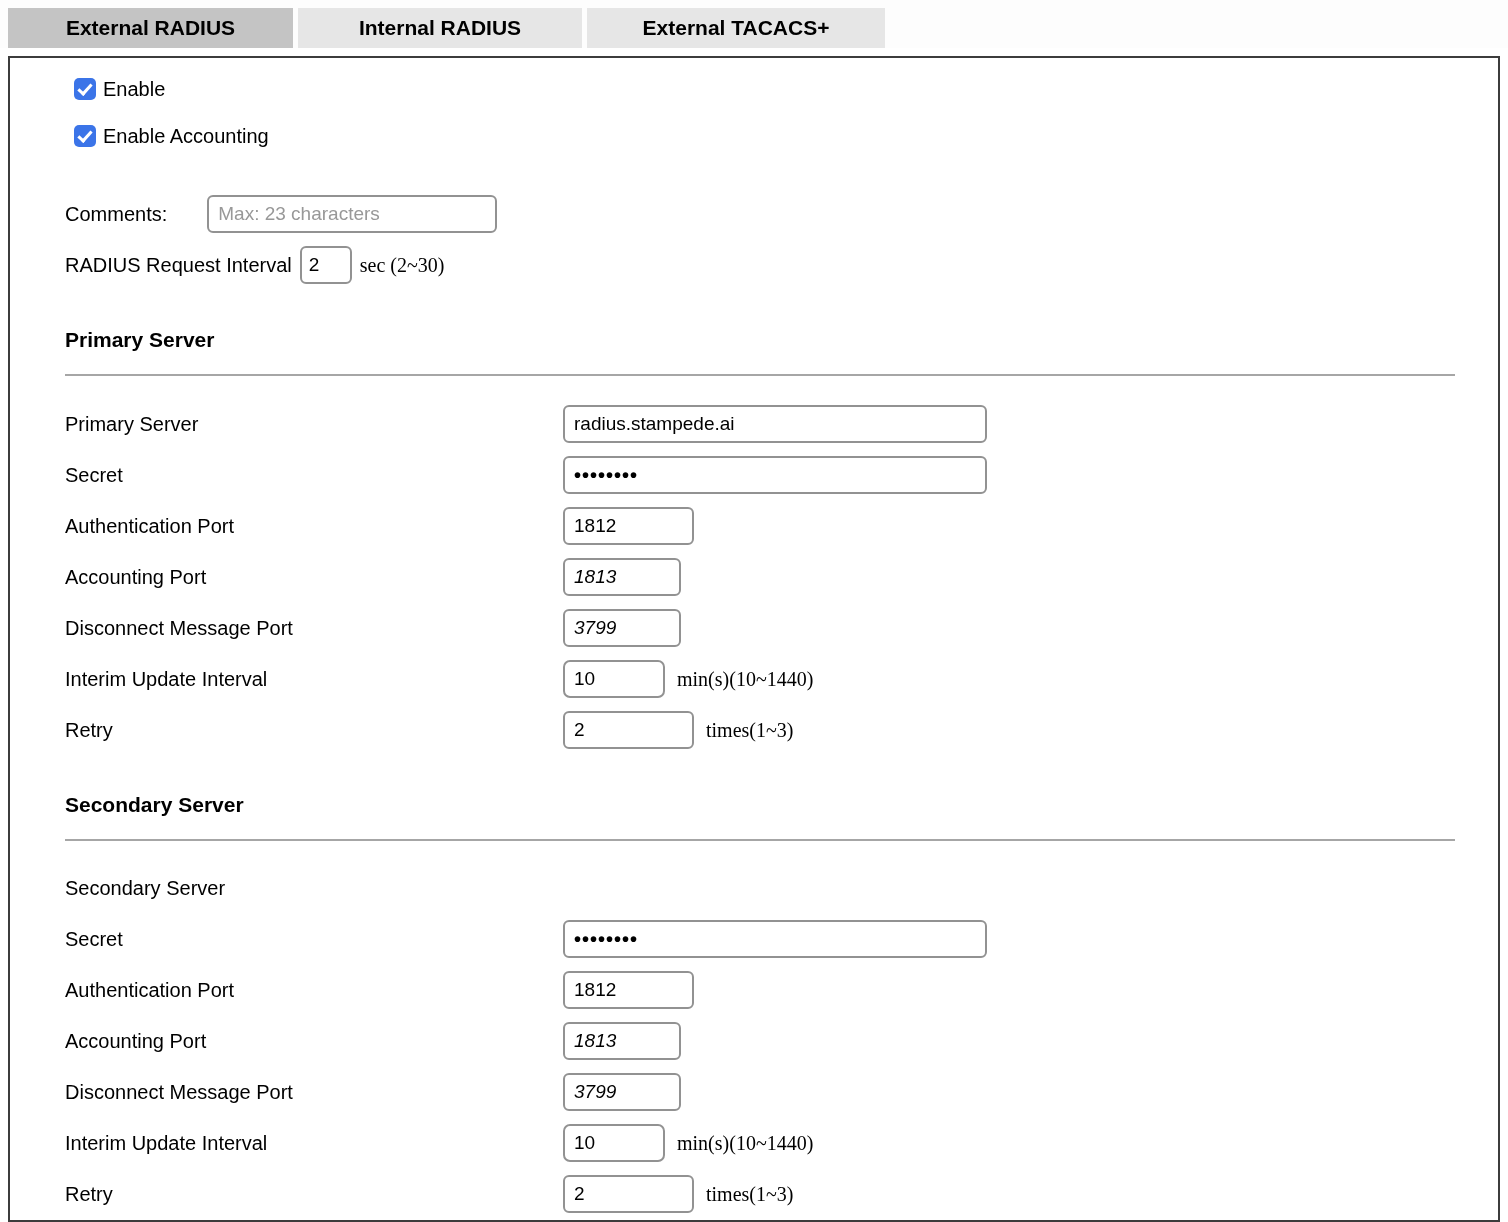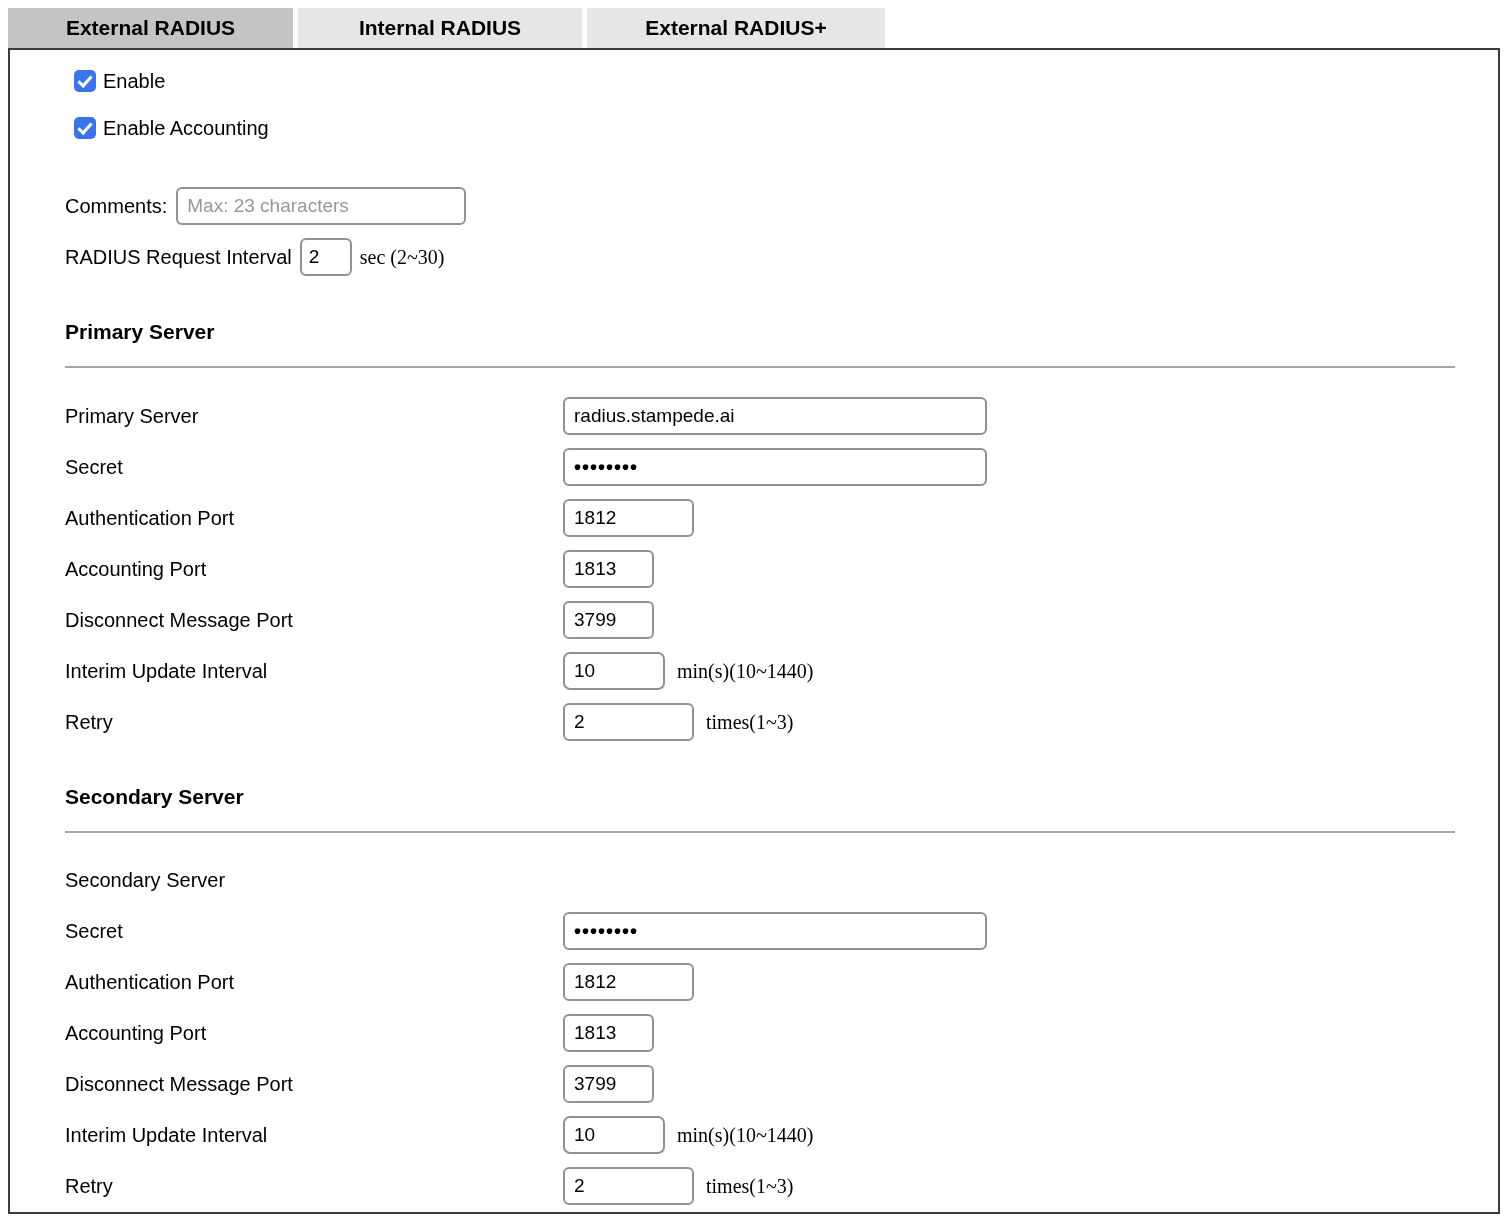--- a/index.html
+++ b/index.html
@@ -29,21 +29,21 @@
     white-space: nowrap;
     text-align: center;
   }
   .tab:nth-child(1) { width: 285px; }
   .tab:nth-child(2) { width: 284px; }
   .tab:nth-child(3) { width: 298px; }
   .tab[data-active="true"] { background: #c4c4c4; }
 
   
   .content {
-    margin: 0 8px;
+    margin: 8px 8px;
     border: 2px solid #3c3c3c;
     background: #fff;
     height: 1166px;
     padding: 20px 10px 0 55px;
   }
 
   
   .check-row {
     display: flex; align-items: center;
     margin-left: 9px;
@@ -81,21 +81,21 @@
     border: 2px solid #929292;
     border-radius: 6px;
     background: #fff;
     padding: 4px 9px;
     height: 38px;
     outline: none;
   }
   input::placeholder { color: #989898; }
 
   .inline-row { display: flex; align-items: center; }
-  .comments-row { margin-top: 48px; }
+  .comments-row { margin-top: 48px; gap: 31px; }
   .comments-row input { width: 290px; margin-left: 9px; }
   .interval-row { margin-top: 13px; }
   .interval-row input { width: 52px; margin-left: 8px; padding: 4px 7px; }
   .interval-row .suffix { margin-left: 8px; }
   .suffix { font-size: 20px; white-space: nowrap; font-family: Liberation Serif, serif; }
 
   
   .section-heading {
     margin-top: 44px;
     font-size: 21px;
@@ -117,34 +117,34 @@
     margin-bottom: 13px;
     height: 38px;
   }
   .field-label {
     width: 498px;
     flex: none;
     font-size: 20px;
   }
   .w-wide   { width: 424px; }
   .w-med    { width: 131px; }
-  .w-small  { width: 91px; }
+  .w-small  { width: 118px; font-style: italic; }
   .w-interim{ width: 102px; border-radius: 7px; }
   .field-row .suffix { margin-left: 12px; }
   .secret { font-size: 20px; letter-spacing: 1px; font-weight: bold; }
 </style>
 </head>
 <body>
 
 <div class="page">
 
   <div class="tabbar">
     <div class="tab" data-active="true">External RADIUS</div>
     <div class="tab" data-active="false">Internal RADIUS</div>
-    <div class="tab" data-active="false">External RADIUS+</div>
+    <div class="tab" data-active="false">External TACACS+</div>
   </div>
 
   <div class="content">
 
     <div class="check-row">
       <span class="checkbox" data-checked="true"></span>
       <span class="check-label">Enable</span>
     </div>
 
     <div class="check-row">

